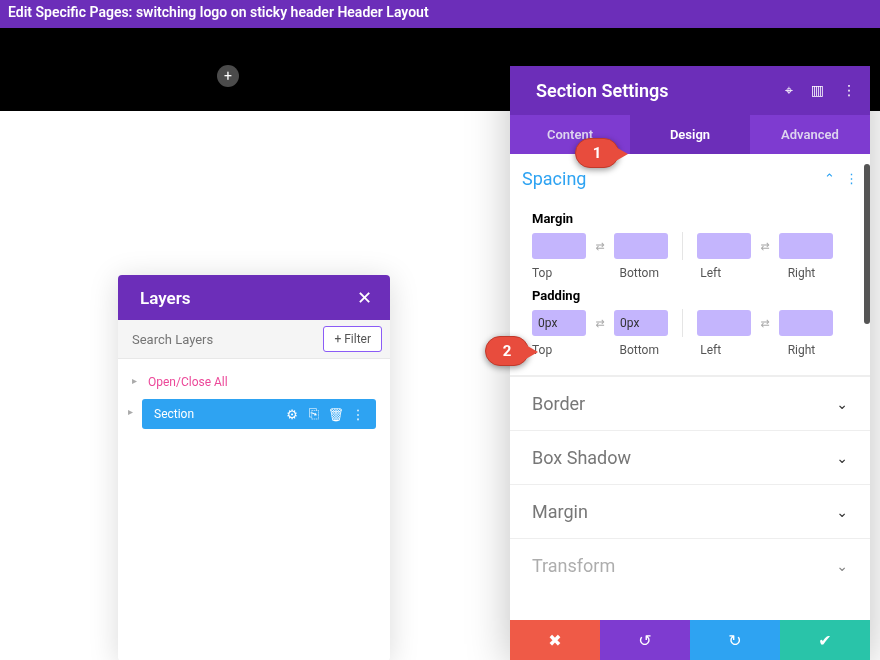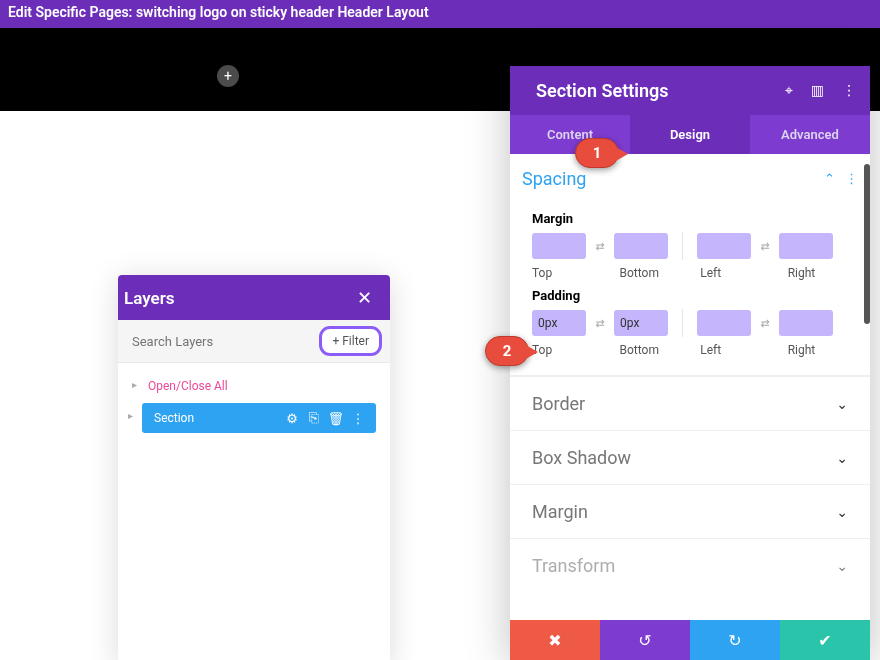--- a/index.html
+++ b/index.html
@@ -7,25 +7,25 @@
 
   
   .topbar { background: #6c2eb9; color: #fff; height: 28px; padding: 4px 8px; font-size: 14px; font-weight: 600; }
 
   
   .black-header { background: #000; height: 83px; position: relative; }
   .add-circle { position: absolute; left: 217px; top: 37px; width: 22px; height: 22px; border-radius: 50%; background: #4b4b4b; color: #fff; display:flex; align-items:center; justify-content:center; font-size:14px; cursor:pointer; }
 
   
   .layers-panel { position:absolute; left:118px; top:275px; width:272px; background:#fff; border-radius:4px; box-shadow:0 4px 30px rgba(0,0,0,0.15); overflow:hidden; }
-  .layers-head { background:#6c2eb9; color:#fff; display:flex; justify-content:space-between; align-items:center; padding:12px 18px 12px 6px; font-size:17px; font-weight:600;gap:36px; }
+  .layers-head { background:#6c2eb9; color:#fff; display:flex; justify-content:space-between; align-items:center; padding:12px 18px 12px 22px; font-size:17px; font-weight:600;gap:36px; }
   .layers-head .close { font-size:18px; cursor:pointer; font-weight:400; }
   .layers-search { display:flex; align-items:center; background:#f5f5f5; border-bottom:1px solid #e8e8e8; }
   .layers-search input { flex:1; border:none; background:transparent; padding:10px 14px; font-size:13px; color:#000000; outline:none; }
-  .filter-btn { background:#fff; border:3px solid #8b5cf6; border-radius:11px; padding:5px 10px; margin:6px 8px 6px 0; font-size:12px; color:#555; cursor:pointer; }
+  .filter-btn { background:#fff; border:1px solid #8b5cf6; border-radius:3px; padding:5px 10px; margin:6px 8px 6px 0; font-size:12px; color:#555; cursor:pointer; }
   .layers-body { padding:10px 14px 200px 14px; height:302px; }
   .open-close { font-size:12px; color:#ec4899; padding:6px 4px 10px 16px; position:relative; }
   .open-close::before { content:"▸"; position:absolute; left:0; top:6px; font-size:10px; color:#aaa; }
   .section-row { background:#2ea3f2; color:#fff; border-radius:3px; padding:7px 10px 7px 12px; display:flex; align-items:center; font-size:12px; position:relative; margin-left:10px; }
   .section-row::before { content:"▸"; position:absolute; left:-14px; top:7px; font-size:10px; color:#aaa; }
   .section-row .spacer { flex:1; }
   .row-icon { width:16px; height:16px; margin-left:6px; display:inline-flex; align-items:center; justify-content:center; font-size:13px; cursor:pointer; }
 
   
   .settings-panel { position:absolute; left:510px; top:66px; width:360px; height:594px; background:#fff; box-shadow:0 4px 40px rgba(0,0,0,0.25); display:flex; flex-direction:column; }

